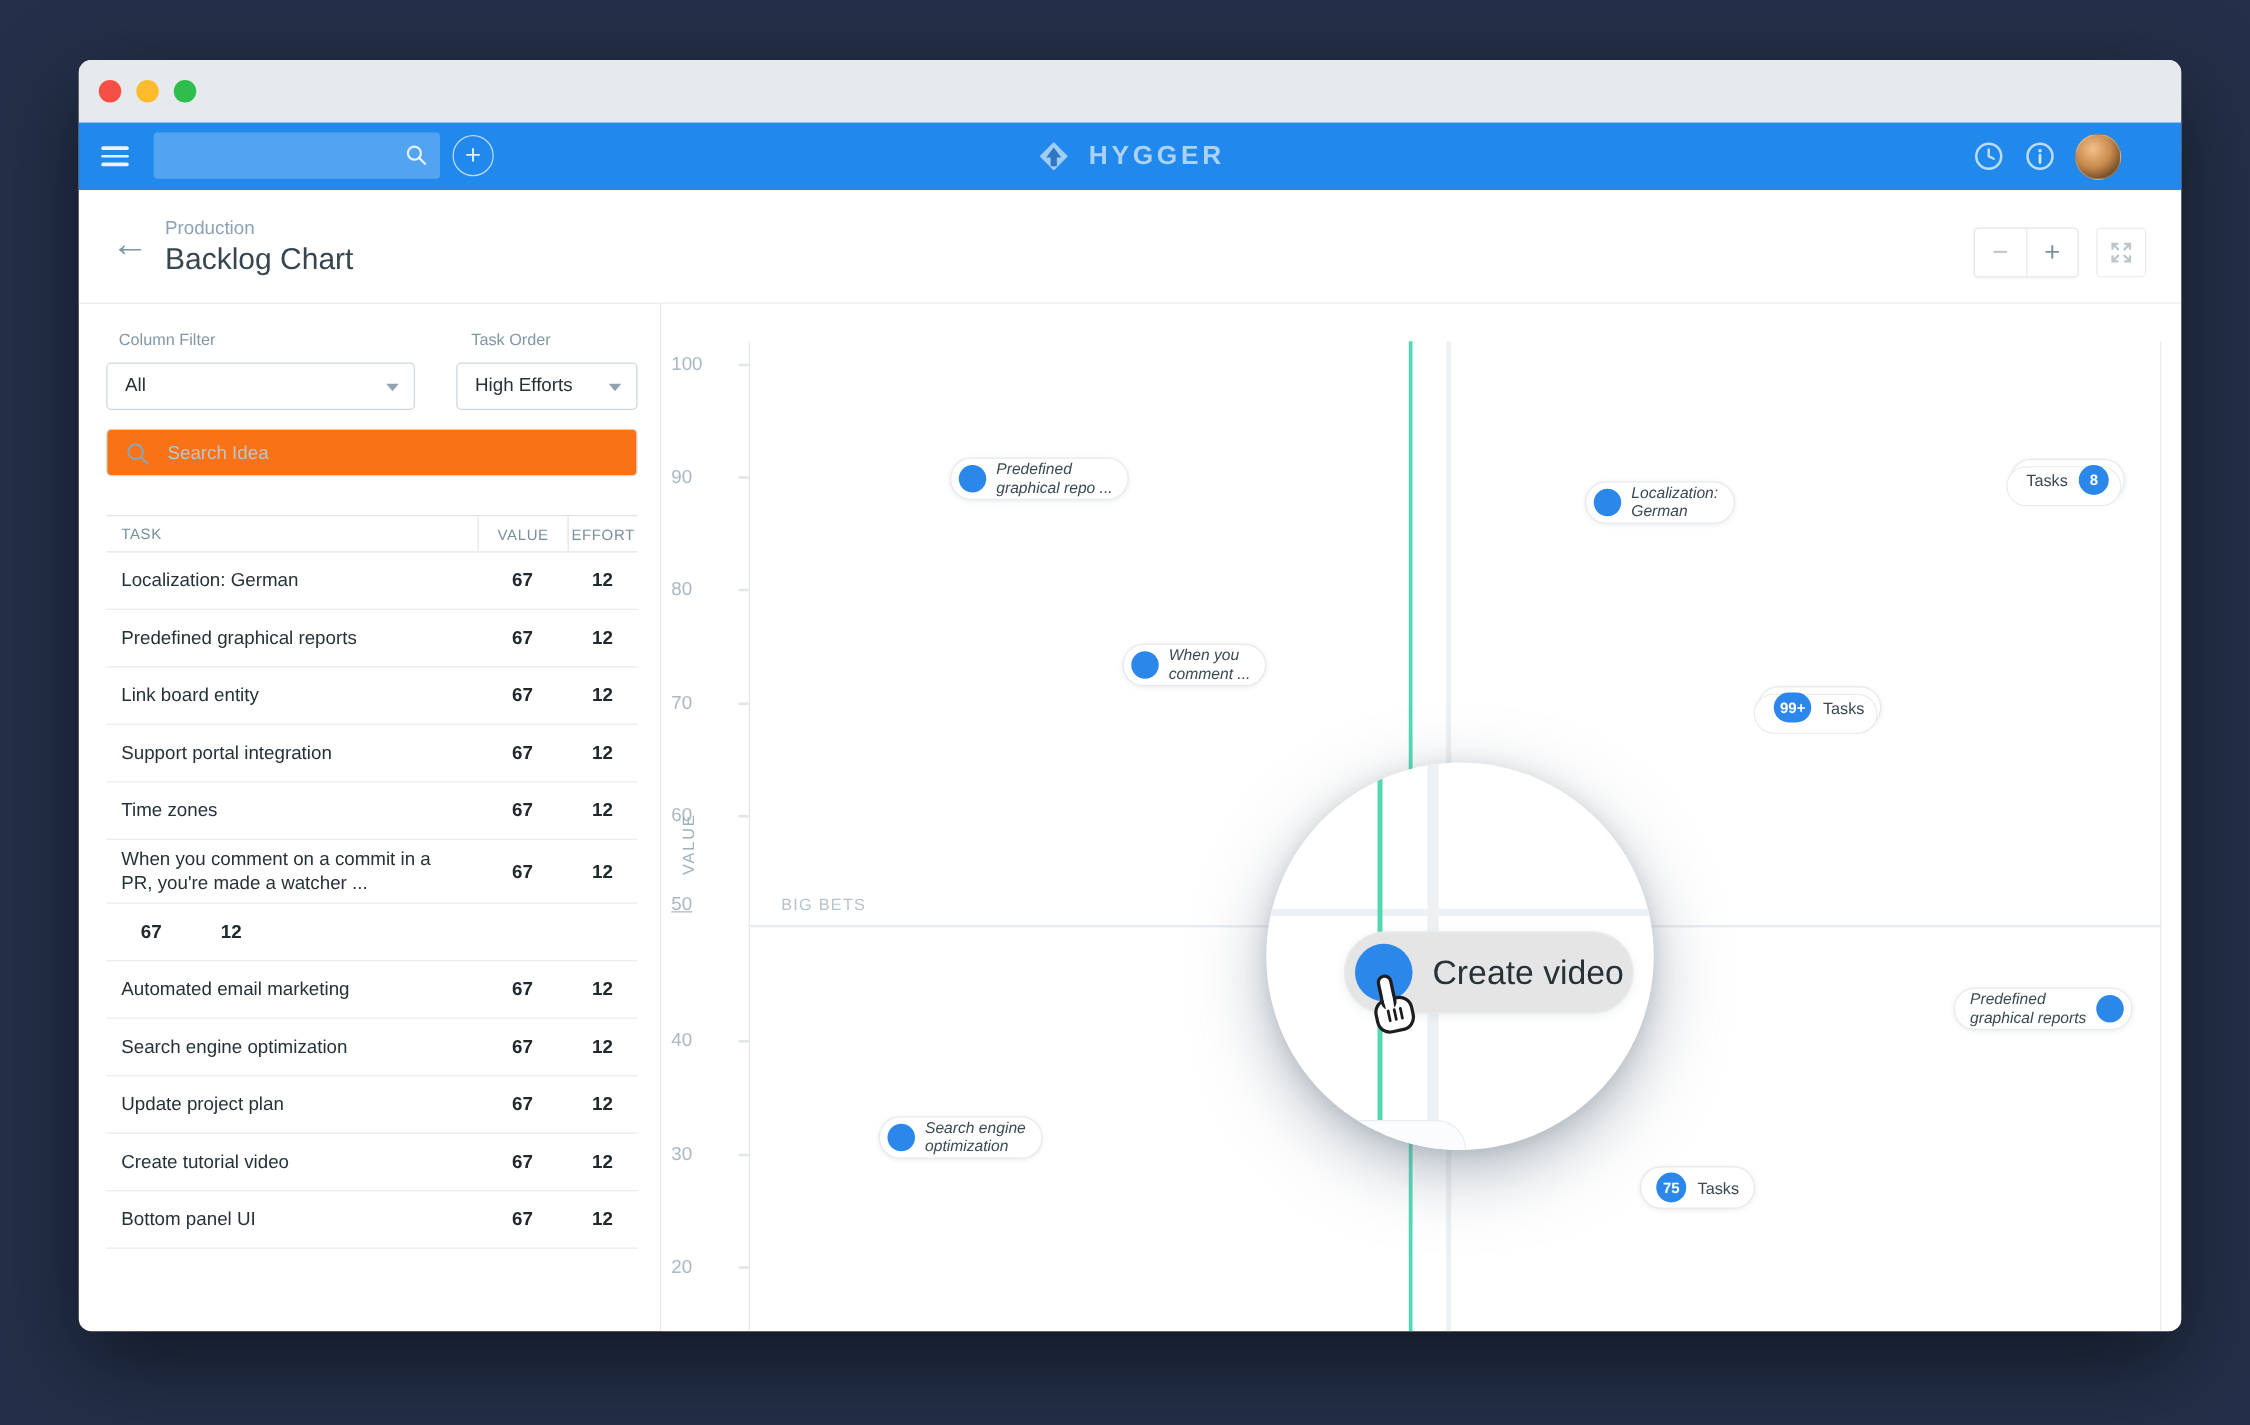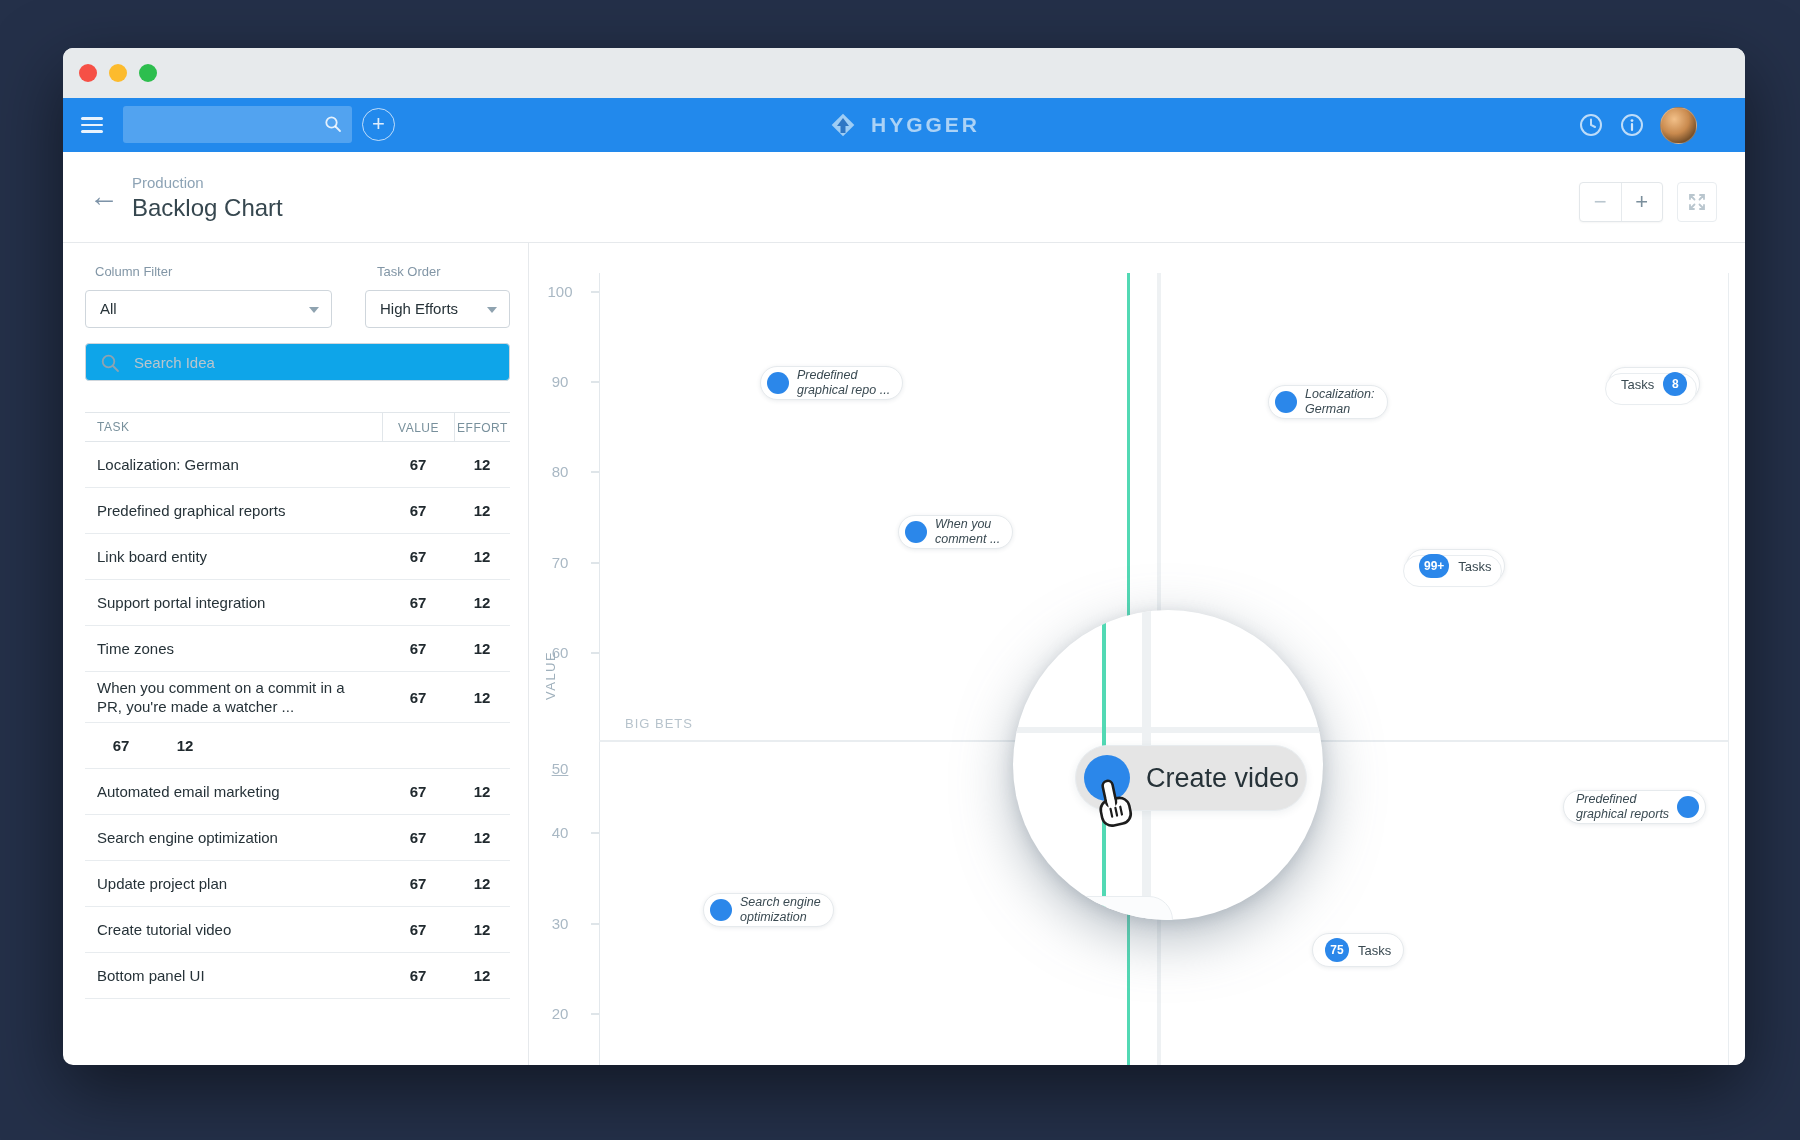--- a/index.html
+++ b/index.html
@@ -53,21 +53,21 @@
     border:1px solid #e9edf0; border-radius:4px; cursor:pointer; display:flex; align-items:center; justify-content:center; }
 
   
   .vdivider { position:absolute; left:465px; top:195px; width:1px; height:822px; background:#e6e9ec; }
   .flabel { position:absolute; font-size:13px; color:#8296a6; }
   .dd { position:absolute; height:38px; border:1px solid #cfd6dc; border-radius:4px; background:#fff;
     font-size:15px; color:#263238; line-height:36px; padding-left:14px; cursor:pointer; }
   .dd .caret { position:absolute; right:12px; top:16px; width:0; height:0;
     border-left:5px solid transparent; border-right:5px solid transparent; border-top:6px solid #8fa3b0; }
   .idea-search { position:absolute; left:22px; top:295px; width:425px; height:38px;
-    border:1px solid #cfd6dc; border-radius:4px; background:#0ea5e9; }
+    border:1px solid #cfd6dc; border-radius:4px; background:#f97316; }
   .idea-search input { position:absolute; left:48px; top:0; width:360px; height:100%; border:0; outline:0;
     font-size:15px; color:#37474f; background:transparent; }
   .idea-search input::placeholder { color:#b9c5cd; }
   .idea-search .mag { position:absolute; left:14px; top:9px; }
 
   .ttable { position:absolute; left:22px; top:364px; width:425px; }
   .t-head { display:flex; height:30px; align-items:center; border-top:1px solid #e1e6ea;
     border-bottom:1px solid #e1e6ea; font-size:12px; color:#78909c; letter-spacing:.5px; }
   .t-head .c-task { flex:1; padding-left:12px; }
   .t-head .c-val, .t-head .c-eff { text-align:center; height:100%; line-height:30px; border-left:1px solid #e1e6ea; }
@@ -75,21 +75,21 @@
   .t-row { display:flex; align-items:center; min-height:46px; border-bottom:1px solid #e8ecef;
     font-size:15px; color:#263238; cursor:pointer; }
   .t-row .c-task { flex:1; padding:6px 10px 6px 12px; line-height:19px; }
   .t-row .c-val, .t-row .c-eff { text-align:center; font-weight:bold; color:#20292e; }
   .t-row.partial { height:14px; min-height:14px; border-bottom:0; }
 
   
   .chart { position:absolute; left:466px; top:195px; width:1216px; height:822px; background:#fff; }
   .plot-left { position:absolute; left:70px; top:30px; width:1px; height:792px; background:#e3e8ec; }
   .plot-right { position:absolute; left:1199px; top:30px; width:1px; height:792px; background:#e9edf0; }
-  .tick { position:absolute; right:1162px; width:46px; text-align:center; font-size:15px; color:#a9b8c4; }
+  .tick { position:absolute; right:1162px; width:46px; text-align:left; font-size:15px; color:#a9b8c4; }
   .tickdash { position:absolute; left:62px; width:8px; height:1.5px; background:#dfe5e9; }
   .h50 { position:absolute; left:70px; top:497px; width:1130px; height:2px; background:#e9edf0; }
   .quad-v { position:absolute; left:628px; top:30px; width:4px; height:792px; background:#eef1f3; }
   .teal-line { position:absolute; left:598px; top:30px; width:2.5px; height:792px; background:#52d9b4; }
   .axis-value { position:absolute; left:14px; top:457px; font-size:13px; color:#9fb0bc; letter-spacing:1.5px;
     transform:rotate(-90deg); transform-origin:left top; }
   .bigbets { position:absolute; left:84px; top:473px; font-size:13px; color:#b7c3cc; letter-spacing:1px;margin-left:12px; }
 
   .pill { position:absolute; display:flex; align-items:center; gap:8px; background:#fff;
     border:1px solid #e6eaed; border-radius:20px; padding:4px 12px 4px 6px; height:34px;
@@ -274,21 +274,21 @@
 
   <div class="chart">
     <div class="plot-left"></div>
     <div class="plot-right"></div>
 
     <span class="tick" style="top:40px;">100</span>
     <span class="tick" style="top:130px;">90</span>
     <span class="tick" style="top:220px;">80</span>
     <span class="tick" style="top:311px;">70</span>
     <span class="tick" style="top:401px;">60</span>
-    <span class="tick" style="top:517px;text-decoration:underline;">50</span>
+    <span class="tick" style="top:472px;text-decoration:underline;">50</span>
     <span class="tick" style="top:581px;">40</span>
     <span class="tick" style="top:672px;">30</span>
     <span class="tick" style="top:762px;">20</span>
     <span class="tickdash" style="top:48px;"></span>
     <span class="tickdash" style="top:138px;"></span>
     <span class="tickdash" style="top:228px;"></span>
     <span class="tickdash" style="top:319px;"></span>
     <span class="tickdash" style="top:409px;"></span>
     <span class="tickdash" style="top:589px;"></span>
     <span class="tickdash" style="top:680px;"></span>

